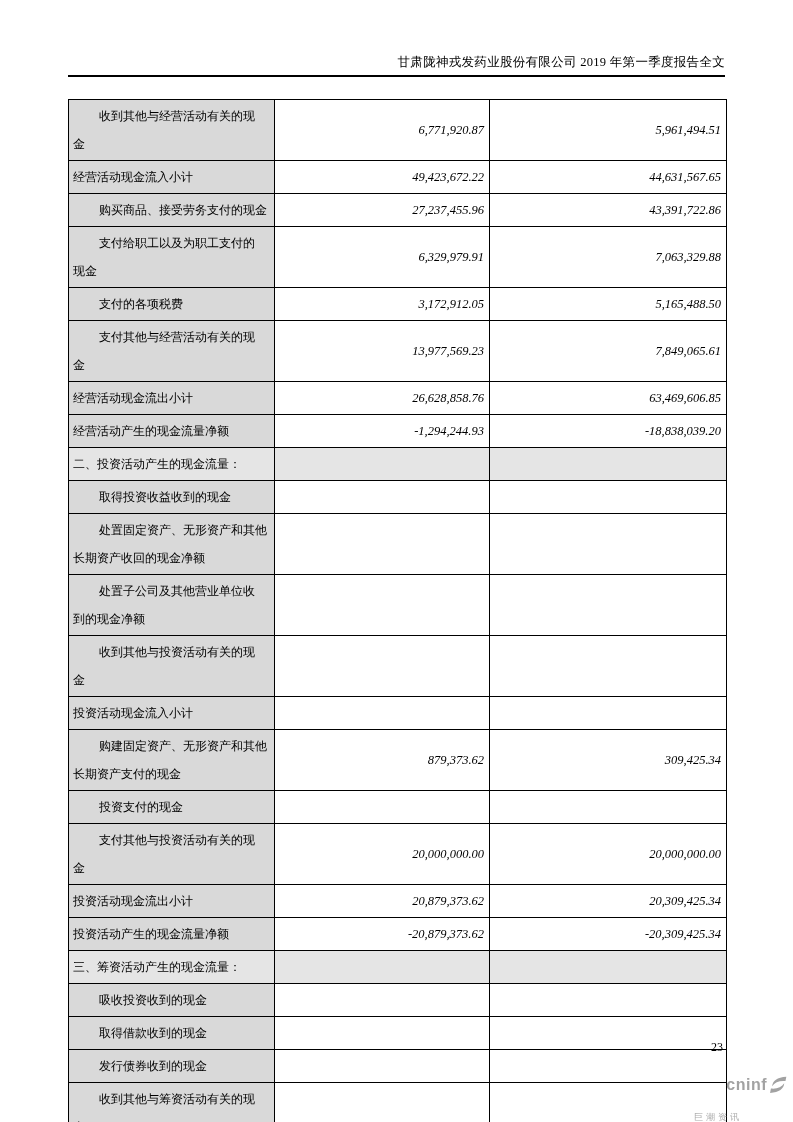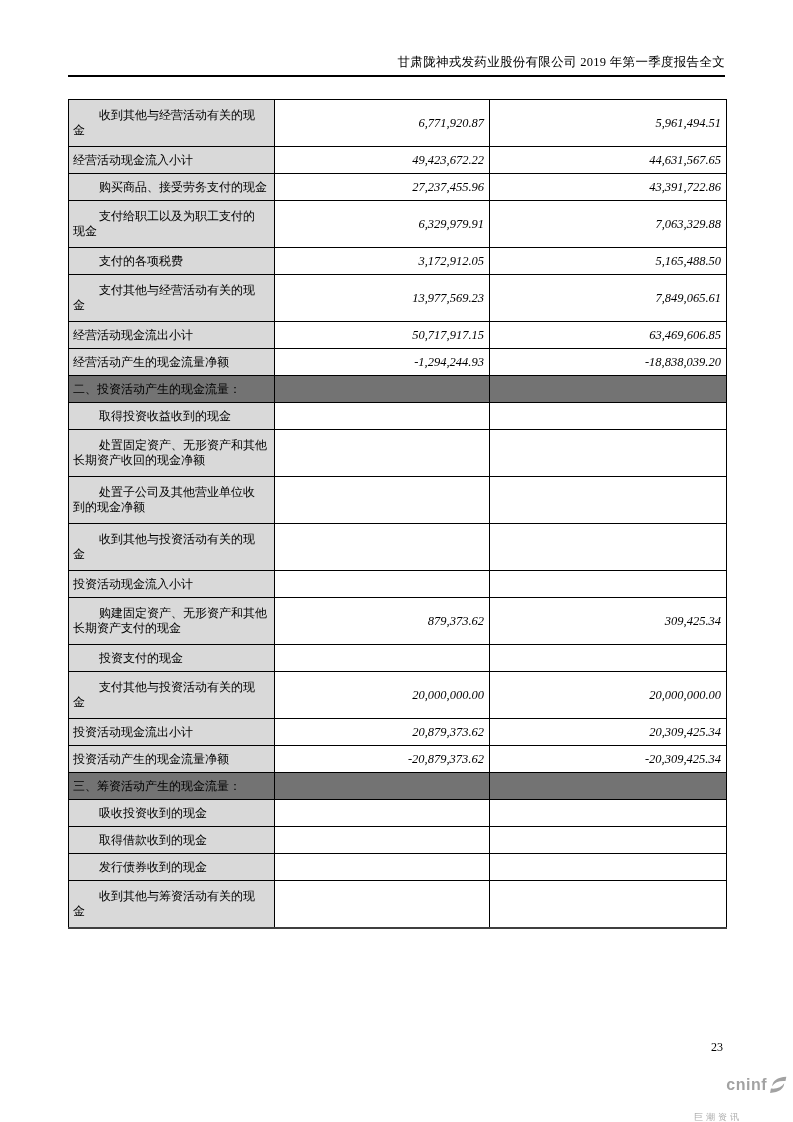--- a/index.html
+++ b/index.html
@@ -45,34 +45,34 @@
   table.cft td {
     border: 1px solid #000;
     vertical-align: middle;
     overflow: hidden;
   }
   tr.h1 { height: 27px; }
   tr.h2 { height: 47px; }
   td.lbl {
     background: #d9d9d9;
     font-size: 12px;
-    line-height: 15px;
+    line-height: 28px;
     padding: 2px 2px 2px 4px;
     white-space: pre;
   }
   td.lbl.ind { text-indent: 26px; }
   td.num {
     background: #ffffff;
     font-size: 12.5px;
     text-align: right;
     padding: 0 5px 0 2px;
     white-space: nowrap;
     font-style: italic;
   }
-  tr.section td.num, tr.section td.lbl { background: #737373; }
+  tr.section td.num, tr.section td.lbl { background: #e5e5e5; }
   tr.last td { border-bottom: 2px solid #3f3f3f; }
 
   
   .page-number {
     position: absolute;
     top: 1040px;
     left: 68px;
     width: 655px;
     text-align: right;
     font-size: 12px;
@@ -159,21 +159,21 @@
         <td class="num">5,165,488.50</td>
       </tr>
       <tr class="h2">
         <td class="lbl ind">支付其他与经营活动有关的现
 金</td>
         <td class="num">13,977,569.23</td>
         <td class="num">7,849,065.61</td>
       </tr>
       <tr class="h1">
         <td class="lbl">经营活动现金流出小计</td>
-        <td class="num">50,717,917.15</td>
+        <td class="num">26,628,858.76</td>
         <td class="num">63,469,606.85</td>
       </tr>
       <tr class="h1">
         <td class="lbl">经营活动产生的现金流量净额</td>
         <td class="num">-1,294,244.93</td>
         <td class="num">-18,838,039.20</td>
       </tr>
       <tr class="h1 section">
         <td class="lbl">二、投资活动产生的现金流量：</td>
         <td class="num"></td>

